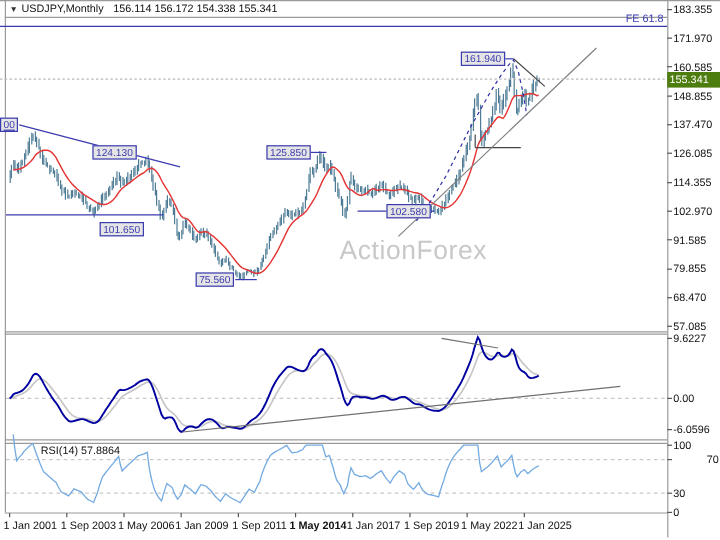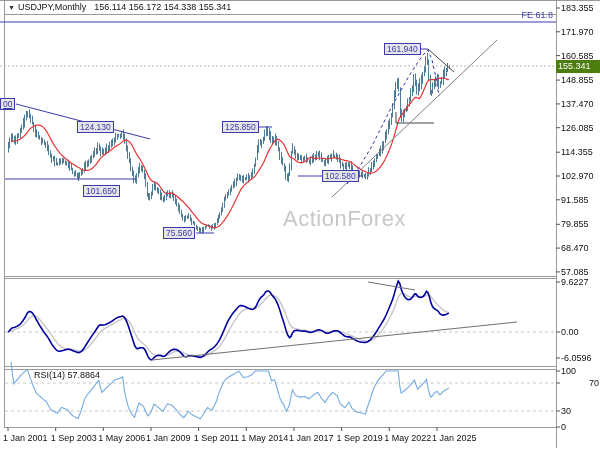--- a/index.html
+++ b/index.html
@@ -3,21 +3,21 @@
 <meta charset="utf-8">
 <style>
   html,body{margin:0;padding:0;background:#fff;}
   #screen{position:relative;width:600px;height:450px;background:#fff;overflow:hidden;
           font-family:"Liberation Sans",sans-serif;}
   .txt{position:absolute;font-size:9px;color:#111;white-space:nowrap;}
   #title{top:2px;left:8px;}
   #title .tri{font-size:7px;color:#333;margin-right:3px;}
   #title .sym{margin-right:8px;}
   #fe-label{color:#3b3bb0;top:10px;right:47px;}
-  #watermark{position:absolute;left:283px;top:206px;font-size:22px;color:#c8c8c8;
+  #watermark{position:absolute;left:283px;top:196px;font-size:22px;color:#c8c8c8;
              letter-spacing:0.5px;white-space:nowrap;}
   .axl{position:absolute;left:561px;font-size:9px;color:#111;white-space:nowrap;}
   .xl{position:absolute;top:433px;font-size:9px;color:#111;white-space:nowrap;}
   .pbox{position:absolute;font-size:8.5px;line-height:10px;padding:0 2px;
         border:1px solid #3b3bb0;color:#3b3bb0;background:#e5e5e5;white-space:nowrap;}
   #cur-price{position:absolute;left:556px;top:60px;width:43px;height:13px;
              background:#4d7c0f;color:#fff;font-size:9px;line-height:13px;padding-left:2px;}
   svg{position:absolute;left:0;top:0;}
   #macd-label{top:280px;left:7px;}
   #rsi-label{top:370px;left:7px;margin-left:27px;}
@@ -412,21 +412,21 @@
       <div class="axl" style="left: 561px; top: 353px;">-6.0596</div>
       <div class="axl" style="left: 561px; top: 366px;">100</div>
       <div class="axl" style="left: 589px; top: 378px;">70</div>
       <div class="axl" style="left: 561px; top: 406px;">30</div>
       <div class="axl" style="left: 561px; top: 422px;">0</div>
       <div class="xl" style="left: 3px; top: 433px;">1 Jan 2001</div>
       <div class="xl" style="left: 50.66px; top: 433px;">1 Sep 2003</div>
       <div class="xl" style="left: 98.32px; top: 433px;">1 May 2006</div>
       <div class="xl" style="left: 145.98px; top: 433px;">1 Jan 2009</div>
       <div class="xl" style="left: 193.64px; top: 433px;">1 Sep 2011</div>
-      <div class="xl" style="left: 241.3px; top: 433px;">1 May 2014</div>
+      <div class="xl" style="left: 241.3px; top: 433px; font-weight: bold;">1 May 2014</div>
       <div class="xl" style="left: 288.96px; top: 433px;">1 Jan 2017</div>
       <div class="xl" style="left: 336.62px; top: 433px;">1 Sep 2019</div>
       <div class="xl" style="left: 384.28px; top: 433px;">1 May 2022</div>
       <div class="xl" style="left: 431.94px; top: 433px;">1 Jan 2025</div>
       <div class="pbox" style="left: 0px; top: 98px; text-decoration: underline;">00</div>
       <div class="pbox" style="left: 77px; top: 121px;">124.130</div>
       <div class="pbox" style="left: 83px; top: 173px; margin-top: 12px;">101.650</div>
       <div class="pbox" style="left: 163px; top: 227px;">75.560</div>
       <div class="pbox" style="left: 222px; top: 121px;">125.850</div>
       <div class="pbox" style="left: 322px; top: 170px;">102.580</div>

